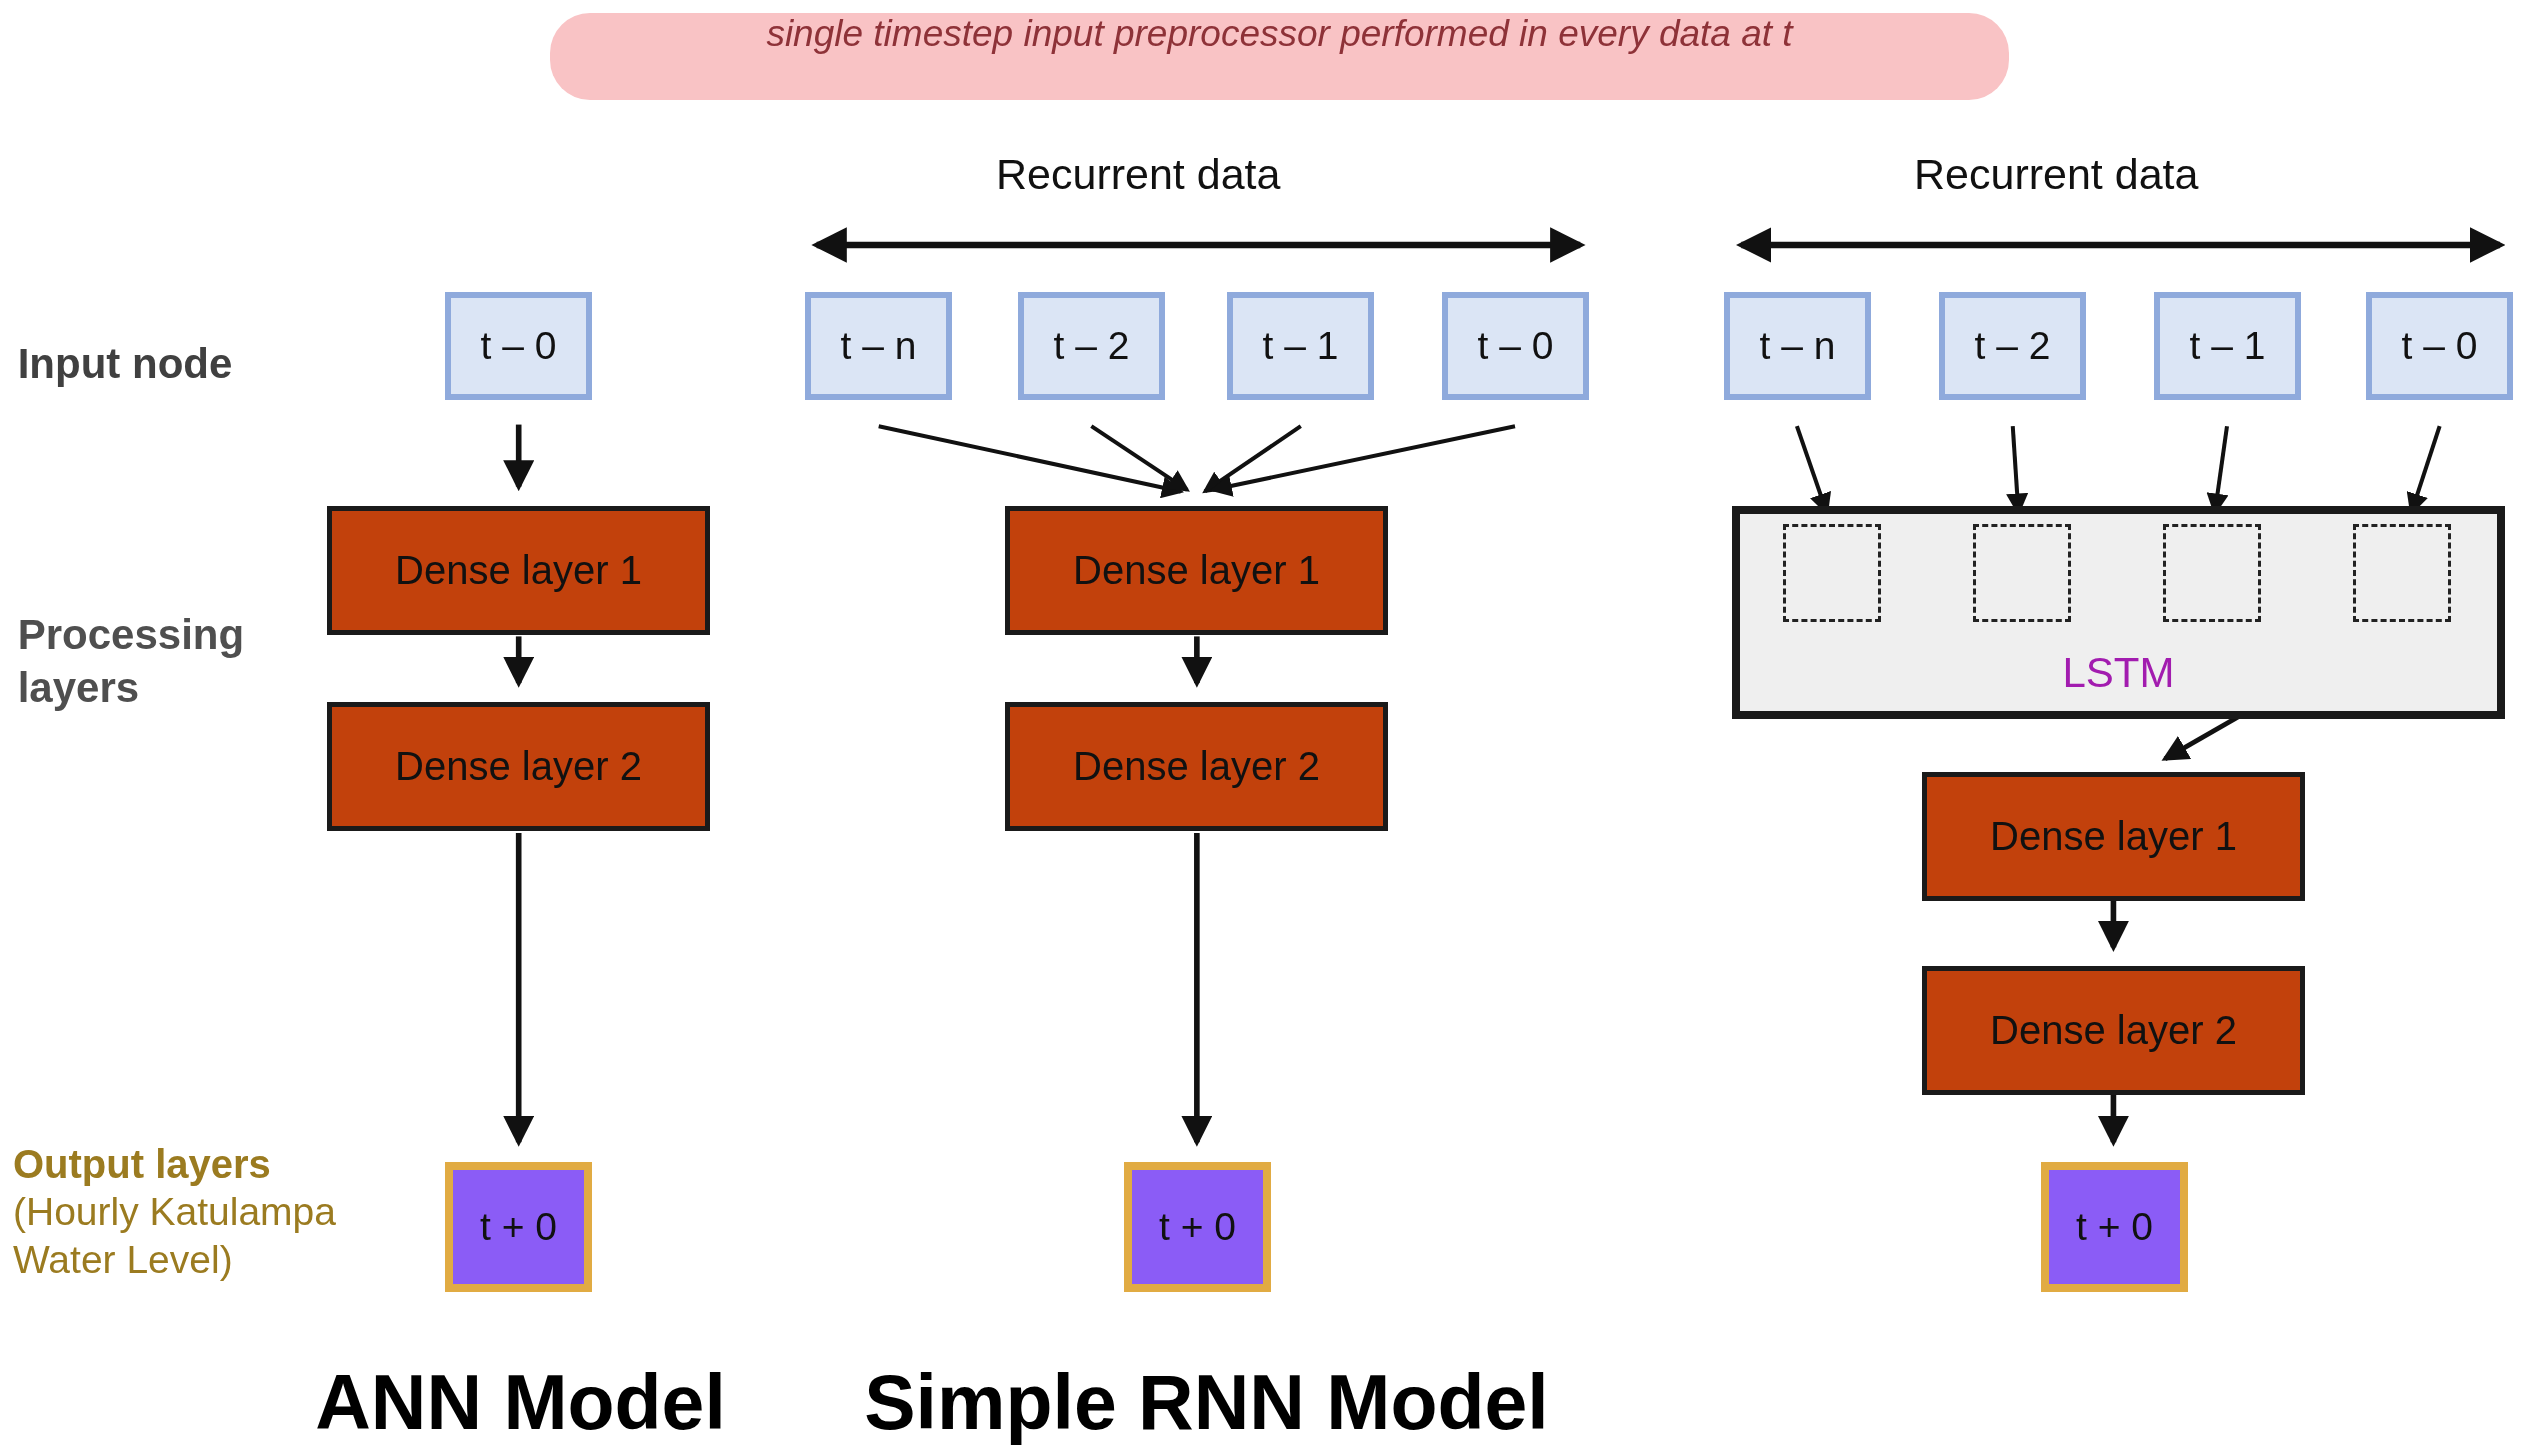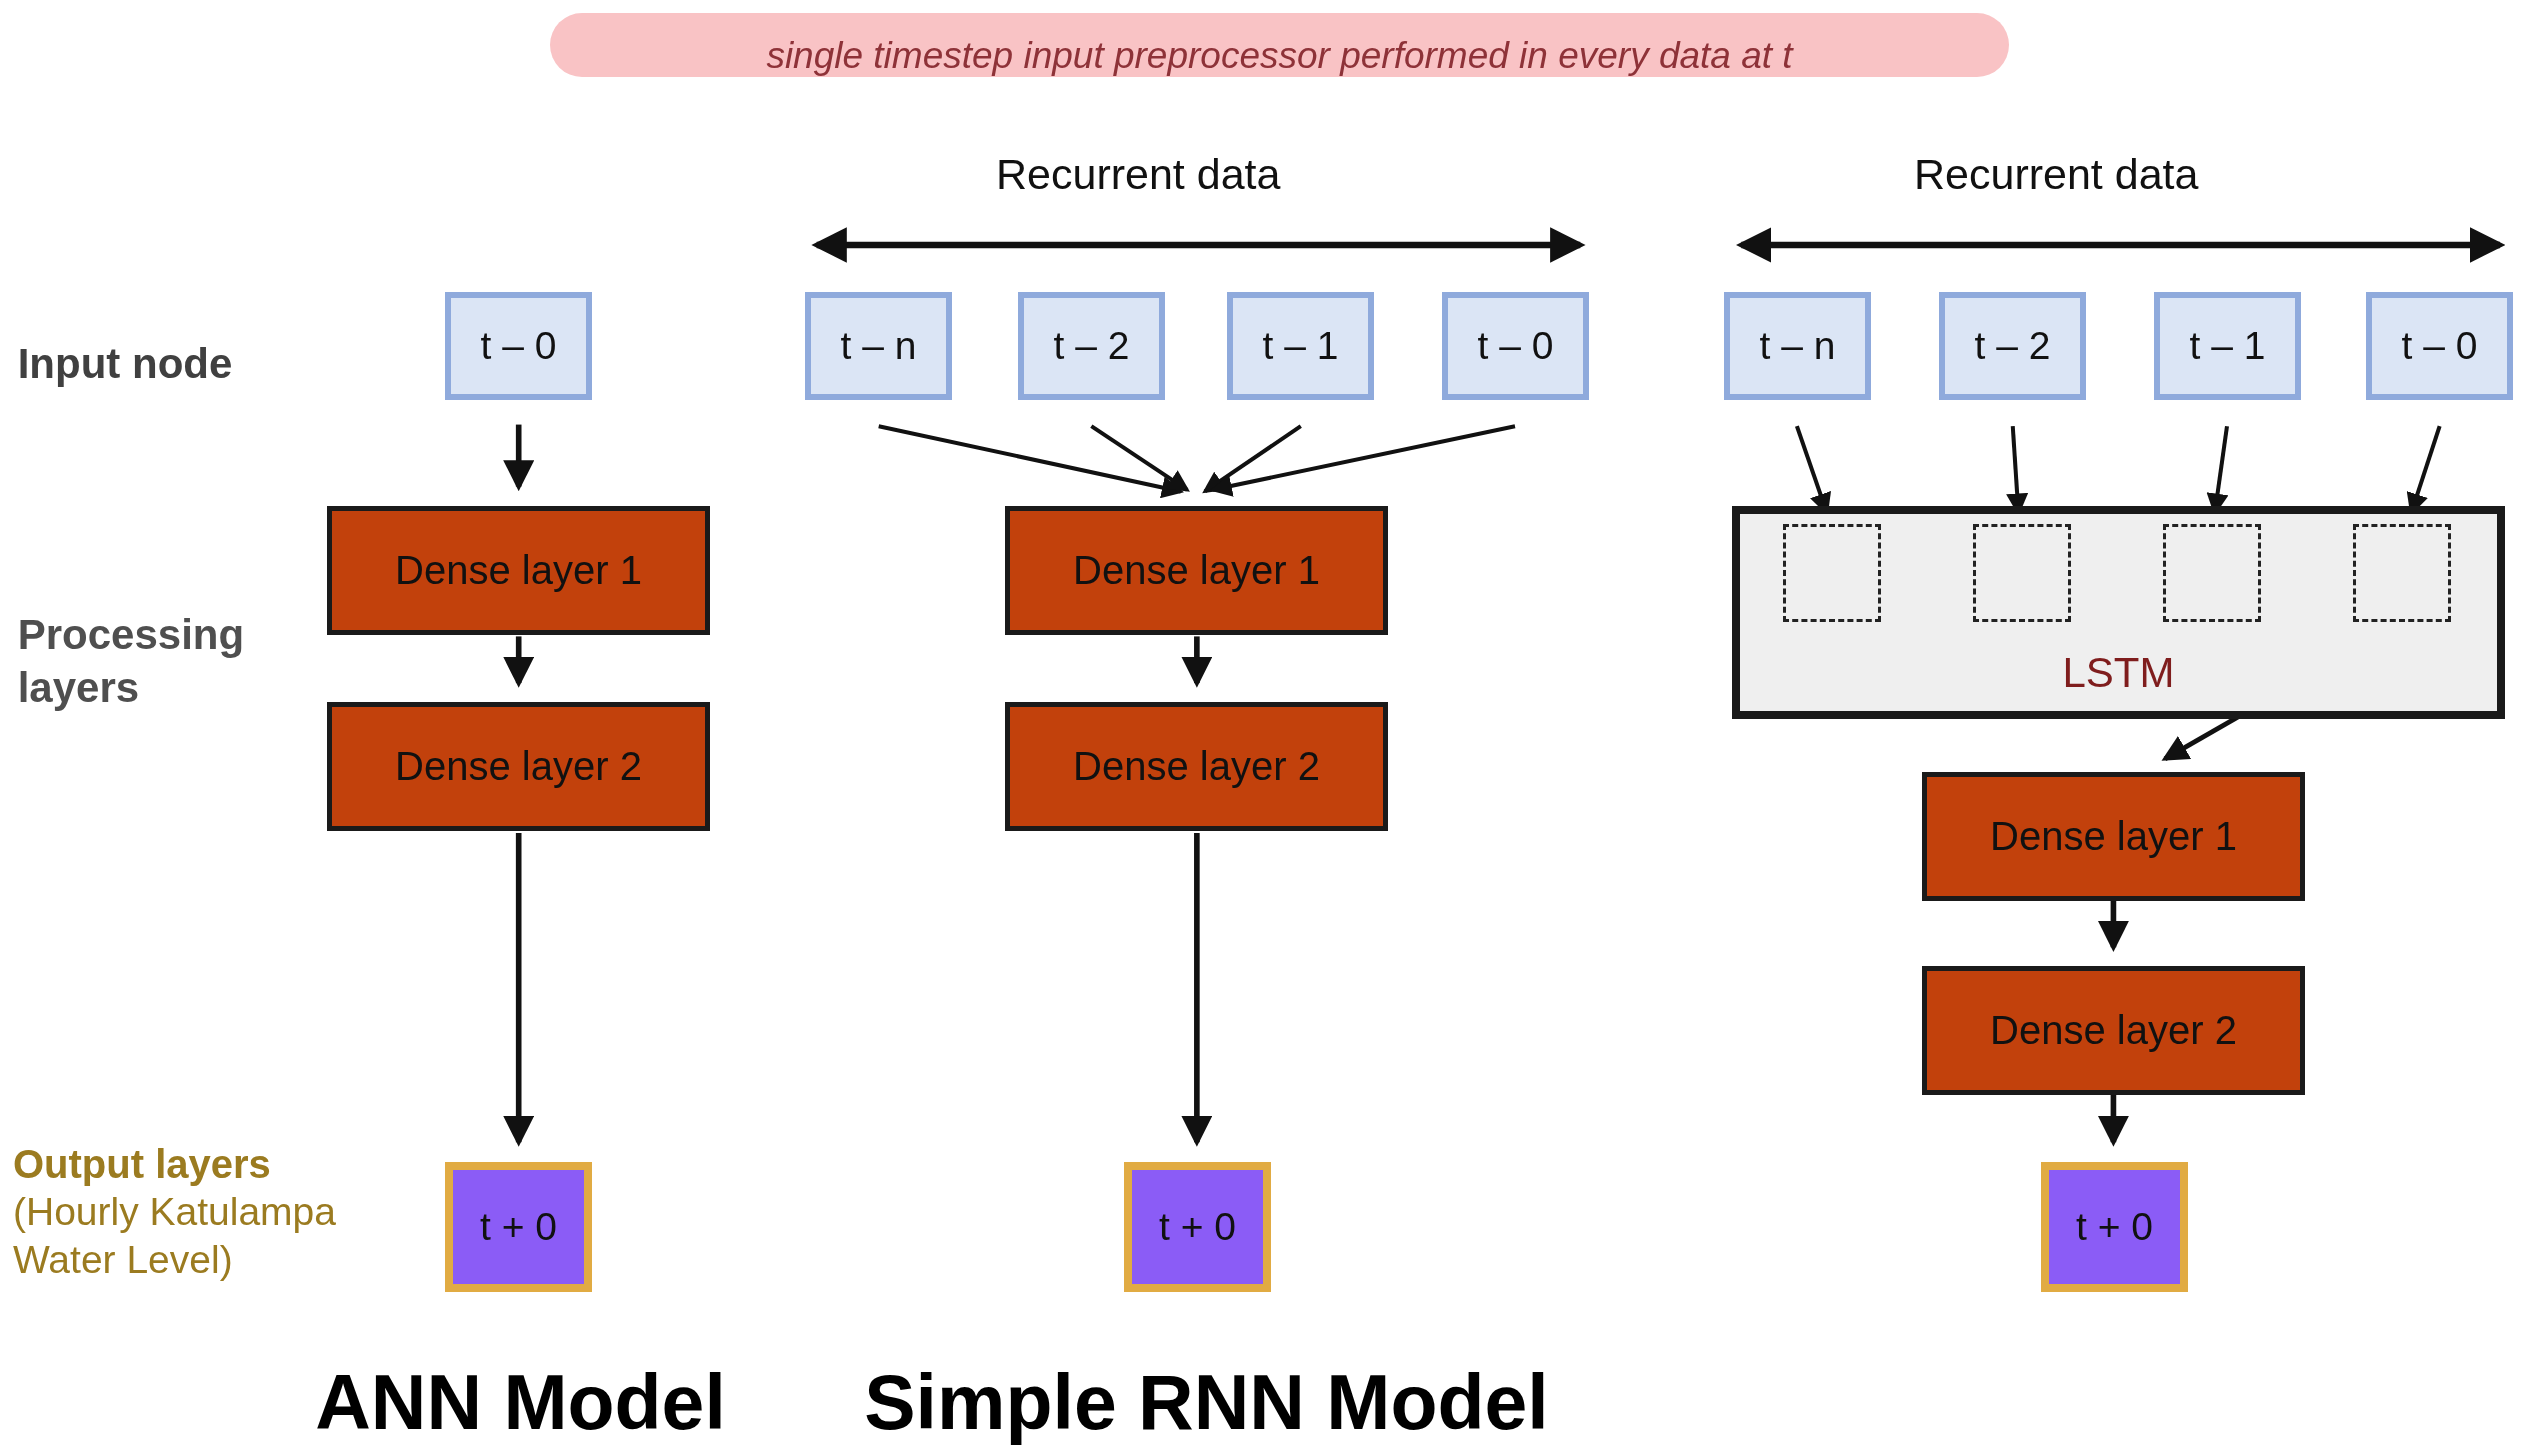--- a/index.html
+++ b/index.html
@@ -8,23 +8,23 @@
     width:2525px;height:1450px;
     background:#ffffff;
     font-family:"Liberation Sans", sans-serif;
     color:#111;
     overflow:hidden;
   }
   .abs{position:absolute;box-sizing:border-box;}
 
   
   .banner{
-    left:550px;top:13px;width:1459px;height:64px;
+    left:550px;top:13px;width:1459px;height:87px;
     background:#f9c3c5;border-radius:40px;
-    display:flex;align-items:flex-end;justify-content:center;
+    display:flex;align-items:flex-start;justify-content:center;
   }
   .banner span{
     font-style:italic;font-size:37px;color:#8e3238;
   }
 
   
   .side-label{white-space:pre-line;line-height:1.26;}
   .lbl-input{left:17.7px;top:338px;font-size:42px;font-weight:bold;color:#404040;}
   .lbl-processing{left:17.7px;top:609px;font-size:42px;font-weight:bold;color:#4f4f4f;}
   .lbl-output{left:13px;top:1140px;color:#9b7b20;}
@@ -60,21 +60,21 @@
     left:1732px;top:506px;width:773px;height:213px;
     background:#efefef;border:8.9px solid #1a1a1a;
   }
   .dashed-cell{
     position:absolute;box-sizing:border-box;
     width:98px;height:98px;top:9.7px;
     border:3.2px dashed #222;background:transparent;
   }
   .lstm-label{
     position:absolute;left:0;right:0;top:135px;
-    text-align:center;font-size:42px;color:#7f1d1d;
+    text-align:center;font-size:42px;color:#a21caf;
   }
 
   
   .model-title{
     font-size:77px;font-weight:bold;color:#000;
     text-align:center;width:725px;
   }
 
   svg.wires{position:absolute;left:0;top:0;width:2525px;height:1450px;pointer-events:none;}
   svg .wire{stroke:#111;fill:none;}

